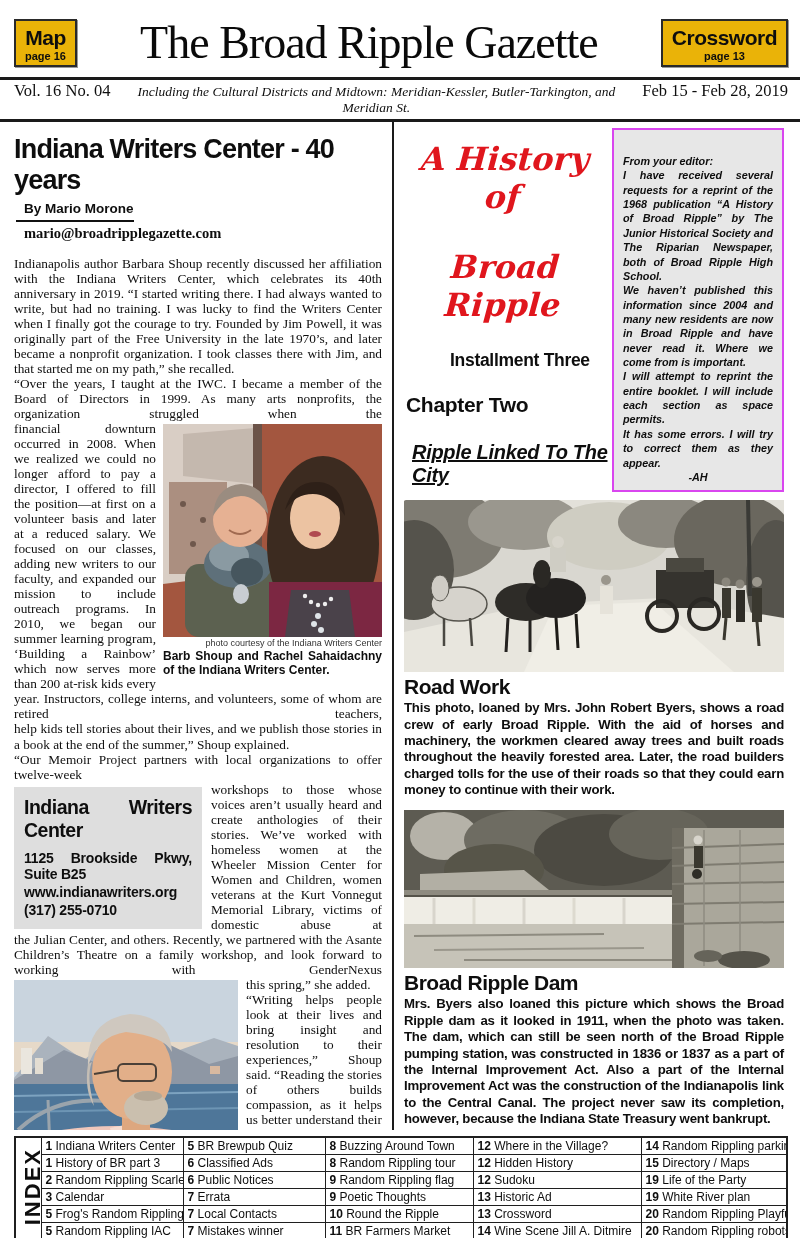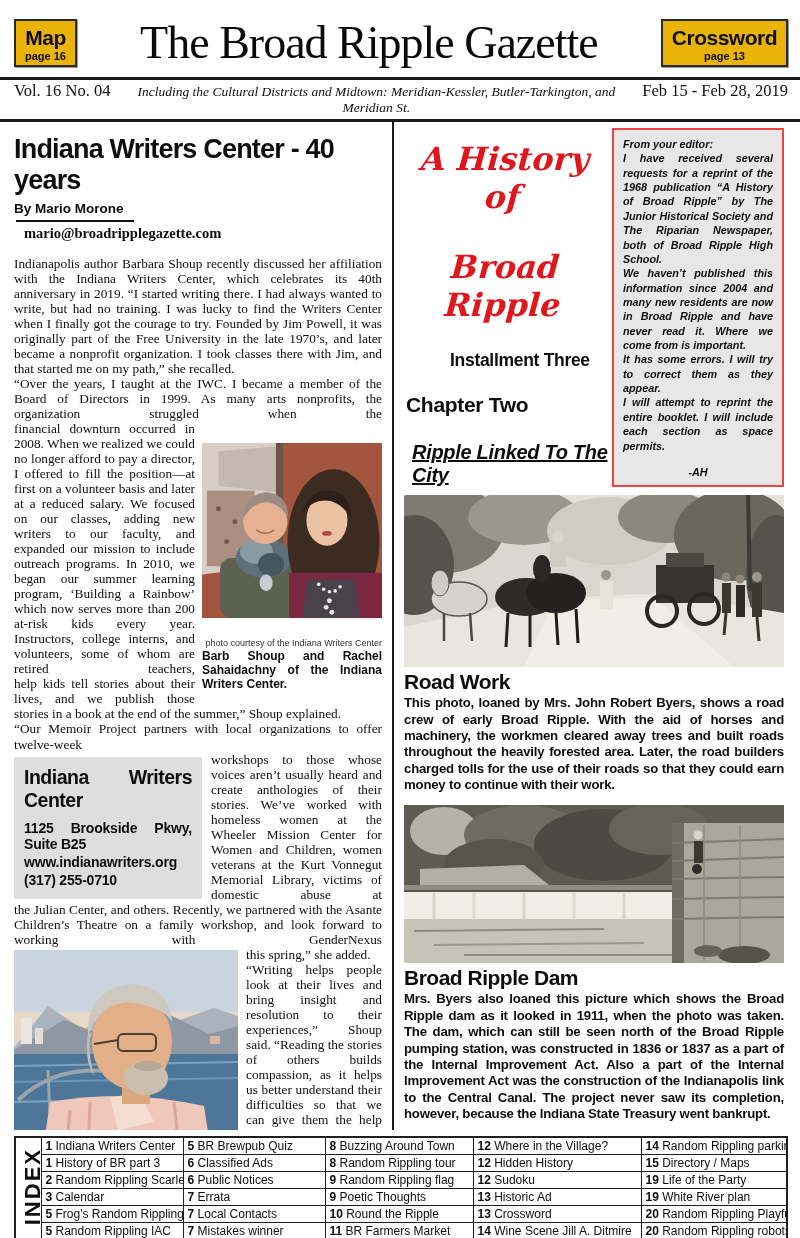--- a/index.html
+++ b/index.html
@@ -18,43 +18,43 @@
   .tagline { flex:1; text-align:center; font:italic 13.5px "Liberation Serif", serif; }
   .dates { font:16.5px "Liberation Serif", serif; white-space:nowrap; }
 
   
   .main { display:flex; }
   .col-left  { width:394px; height:1008px; overflow:hidden; padding:6px 10px 0 14px; border-right:2px solid #1a1a1a; }
   .col-right { width:404px; height:1008px; overflow:hidden; padding:6px 14px 0 10px; }
 
   
   .w-head { font:bold 27px "Liberation Sans", sans-serif; letter-spacing:-0.8px; margin:6px 0 5px; }
-  .byline { font:bold 13.5px "Liberation Sans", sans-serif; }
+  .byline { font:bold 13.5px "Liberation Sans", sans-serif; margin-left:10px; }
   .byline-rule { width:118px; border:none; border-top:2px solid #111; margin:4px 0 3px 2px; }
   .email { font:bold 14.5px "Liberation Serif", serif; margin:0 0 14px 10px; }
 
   .bt { font:13.3px "Liberation Serif", serif; line-height:1.13; text-align:justify; }
   .bt p { margin:0; }
   .jl { text-align-last: justify; }
 
-  .fig-r { float:right; width:180px; margin:3px 0 2px 7px; }
+  .fig-r { float:right; width:219px; margin:3px 0 2px 7px; }
   .fig-l { float:left;  width:224px; margin:3px 8px 0 0; }
   .photo { display:block; width:100%; }
   .credit  { font:9px "Liberation Sans", sans-serif; color:#333; text-align:right; margin-top:1px; }
   .caption { font:bold 12px "Liberation Sans", sans-serif; line-height:1.18; text-align:justify; margin-top:1px; }
 
   .iwc-box { float:left; width:188px; background:#dedede; padding:9px 10px 11px; margin:5px 9px 3px 0; font-family:"Liberation Sans", sans-serif; }
   .iwc-title { font:bold 19.5px "Liberation Sans", sans-serif; letter-spacing:-0.5px; margin-bottom:8px; }
   .iwc-line  { font:bold 14px "Liberation Sans", sans-serif; letter-spacing:-0.2px; margin-top:2px; }
 
   
   .hist-top { overflow:hidden; margin-bottom:8px; }
-  .editor-box { float:right; width:172px; border:2px solid #ef4444; background:#e7e7e7; padding:7px 9px 6px; font:italic bold 10.8px "Liberation Sans", sans-serif; line-height:1.33; text-align:justify; }
+  .editor-box { float:right; width:172px; border:2px solid #d946ef; background:#e7e7e7; padding:24px 9px 6px; font:italic bold 10.8px "Liberation Sans", sans-serif; line-height:1.33; text-align:justify; }
   .editor-box p { margin:0; }
-  .editor-box .sig { text-align:center;margin-top:12px; }
+  .editor-box .sig { text-align:center; }
   .red-title { width:200px; text-align:center; color:#e0161d; font:italic bold 32px "DejaVu Serif", serif; letter-spacing:0px; }
   .red-title .l1 { display:block; margin-top:12px; transform:skewX(-4deg); }
   .red-title .l2 { display:block; margin-top:32px; transform:skewX(-4deg); }
   .installment { font:bold 17.5px "Liberation Sans", sans-serif; margin:26px 0 0 46px; letter-spacing:-0.3px; }
   .chapter     { font:bold 21px "Liberation Sans", sans-serif; margin:22px 0 0 2px; letter-spacing:-0.3px; }
   .h-subtitle  { font:italic bold 20px "Liberation Sans", sans-serif; margin:24px 0 0 8px; letter-spacing:-0.3px;text-decoration:underline; }
 
   .hist-h { font:bold 21px "Liberation Sans", sans-serif; letter-spacing:-0.5px; margin:3px 0 1px; }
   .hist-body { font:bold 13.2px "Liberation Sans", sans-serif; line-height:1.24; text-align:justify; letter-spacing:-0.2px; margin-bottom:12px; }
 
@@ -195,22 +195,22 @@
 
       </div>
     </div>
 
     <div class="col-right">
       <div class="hist-top">
         <div class="editor-box">
           <p>From your editor:</p>
           <p> I have received several requests for a reprint of the 1968 publication “A History of Broad Ripple” by The Junior Historical Society and The Riparian Newspaper, both of Broad Ripple High School.</p>
           <p> We haven’t published this information since 2004 and many new residents are now in Broad Ripple and have never read it.  Where we come from is important.</p>
+          <p> I will attempt to reprint the entire booklet. I will include each section as space permits.</p>
           <p> It has some errors.  I will try to correct them as they appear.</p>
-          <p> I will attempt to reprint the entire booklet. I will include each section as space permits.</p>
           <p class="sig">-AH</p>
         </div>
         <div class="red-title">
           <span class="l1">A History of</span>
           <span class="l2">Broad Ripple</span>
         </div>
         <div class="installment">Installment Three</div>
         <div class="chapter">Chapter Two</div>
         <div class="h-subtitle">Ripple Linked To The City</div>
       </div>

